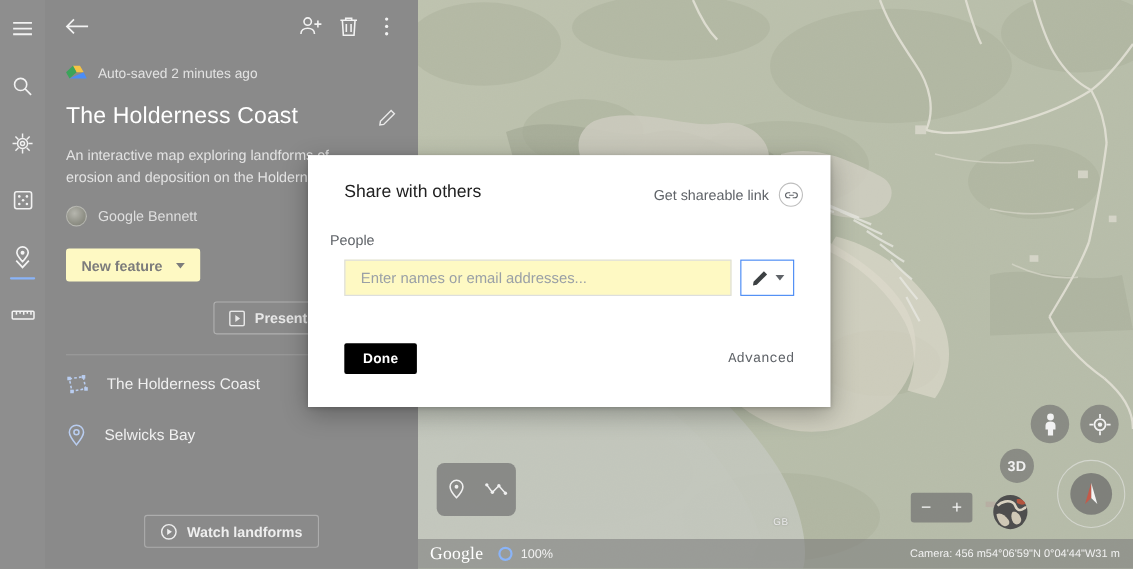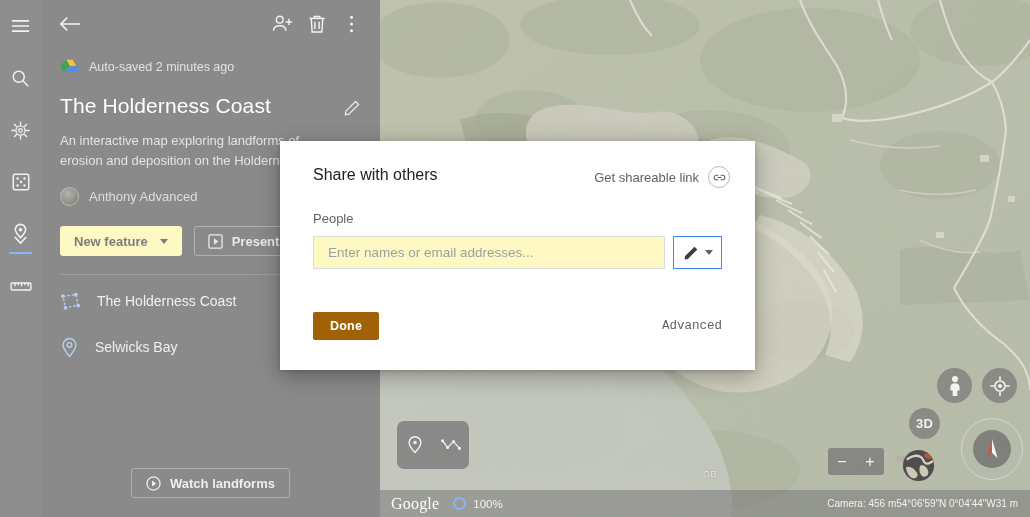--- a/index.html
+++ b/index.html
@@ -151,21 +151,21 @@
     background: #fef9c3; color: #7c7c7c;
     border-radius: 3px; height: 30px; padding: 0 14px;
     display:flex; align-items:center; gap: 12px;
     font-size: 13px; font-weight: 700;
   }
   .caret { width:0;height:0;border-left:4px solid transparent;border-right:4px solid transparent;border-top:5px solid #7c7c7c; }
   .btn-present {
     border: 1px solid rgba(255,255,255,.33); border-radius: 3px;
     height: 30px; padding: 0 13px;
     display:flex; align-items:center; gap: 9px;
-    font-size: 13px; font-weight: 700; color: #e8e8e8;
+    font-size: 13px; font-weight: 700; color: #e8e8e8; margin-top: 48px;
   }
 
   .divider { height:1px; background: rgba(255,255,255,.16); margin: 18px 19px 0 19px; }
 
   .layer-item {
     display:flex; align-items:center; gap: 16px;
     padding: 0 19px; height: 40px; margin-top: 6px;
   }
   .layer-label { font-size: 14px; color: #f0f0f0; }
 
@@ -192,41 +192,41 @@
   }
   .dlg-title { font-size: 16px; color: #212121; font-weight: 400; }
   .dlg-link-wrap { margin-left:auto; display:flex; align-items:center; gap: 9px; }
   .dlg-link { font-size: 13px; color: #5f6368; }
   .link-circle {
     width: 22px; height: 22px; border-radius:50%;
     border: 1px solid #bdbdbd;
     display:flex; align-items:center; justify-content:center;
   }
 
-  .dlg-people { padding: 23px 33px 0 33px; font-size: 13px; color: #5f6368; }
+  .dlg-people { padding: 23px 33px 0 20px; font-size: 13px; color: #5f6368; }
 
   .dlg-input-row { display:flex; gap: 8px; padding: 10px 33px 0 33px; align-items:stretch; }
   .dlg-input {
     flex:1; height: 33px;
     border: 1px solid #dadce0; background:#fef9c3;
     font-size: 13.5px; color:#3c4043; padding: 0 14px;
     font-family: "Liberation Sans", sans-serif;
     outline:none;
   }
   .dlg-input::placeholder { color:#9aa0a6; }
   .dlg-pencil-btn {
     width: 49px; height: 33px;
     border: 1px solid #4285f4; background:#fff;
     display:flex; align-items:center; justify-content:center; gap: 5px;
   }
   .pc-caret { width:0;height:0;border-left:4px solid transparent;border-right:4px solid transparent;border-top:5px solid #5f6368; }
 
   .dlg-foot { display:flex; align-items:center; padding: 43px 33px 0 33px; }
   .btn-done {
-    background:#a16207; color:#fff; border:none; border-radius: 2px;
+    background:#000000; color:#fff; border:none; border-radius: 2px;
     height: 28px; padding: 0 17px;
     font-size: 12.5px; font-weight: 700;
     font-family: "Liberation Sans", sans-serif;
     letter-spacing:.2px;
   }
   .dlg-advanced { margin-left:auto; font-size: 12.5px; color: #5f6368; font-family: Liberation Mono, monospace; }
 </style>
 </head>
 <body>
 
@@ -504,21 +504,21 @@
         <svg width="17" height="17" viewBox="0 0 20 20" fill="none" stroke="#eaeaea" stroke-width="1.5">
           <path d="M2.2 14.3 L13.6 2.9 L17.1 6.4 L5.7 17.8 L1.6 18.4 Z"></path>
         </svg>
       </span>
     </div>
 
     <div class="map-desc">An interactive map exploring landforms of erosion and deposition on the Holderness Coast</div>
 
     <div class="author-row">
       <div class="avatar"></div>
-      <span class="author-name">Anthony Advanced</span>
+      <span class="author-name">Google Bennett</span>
     </div>
 
     <div class="btn-row">
       <div class="btn-newfeature">
         <span>New feature</span>
         <span class="caret"></span>
       </div>
       <div class="btn-present">
         <svg width="15" height="15" viewBox="0 0 16 16" fill="none" stroke="#e8e8e8" stroke-width="1.4">
           <rect x="1" y="1" width="14" height="14" rx="1.4"></rect>

